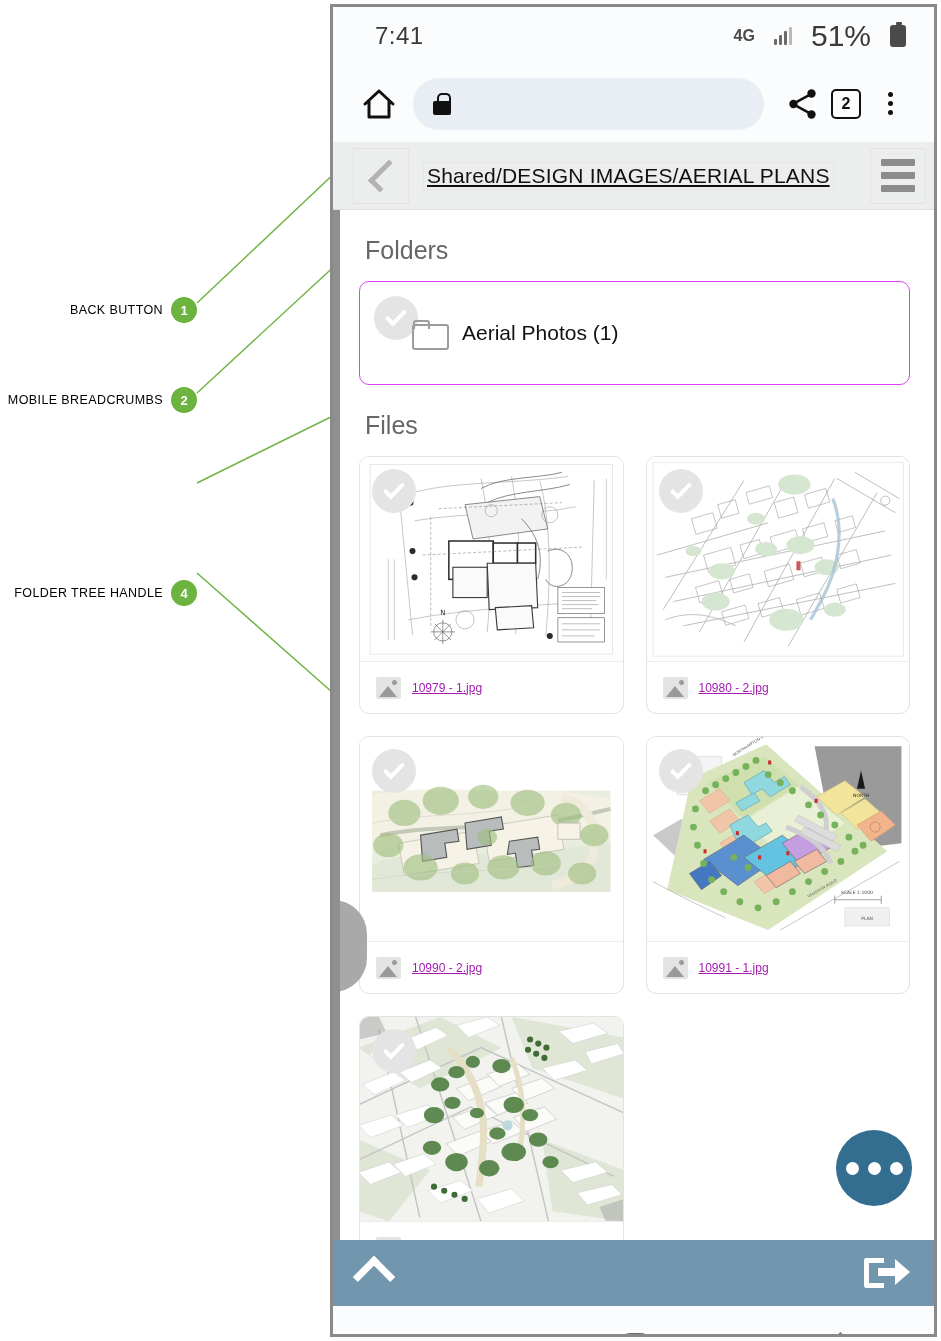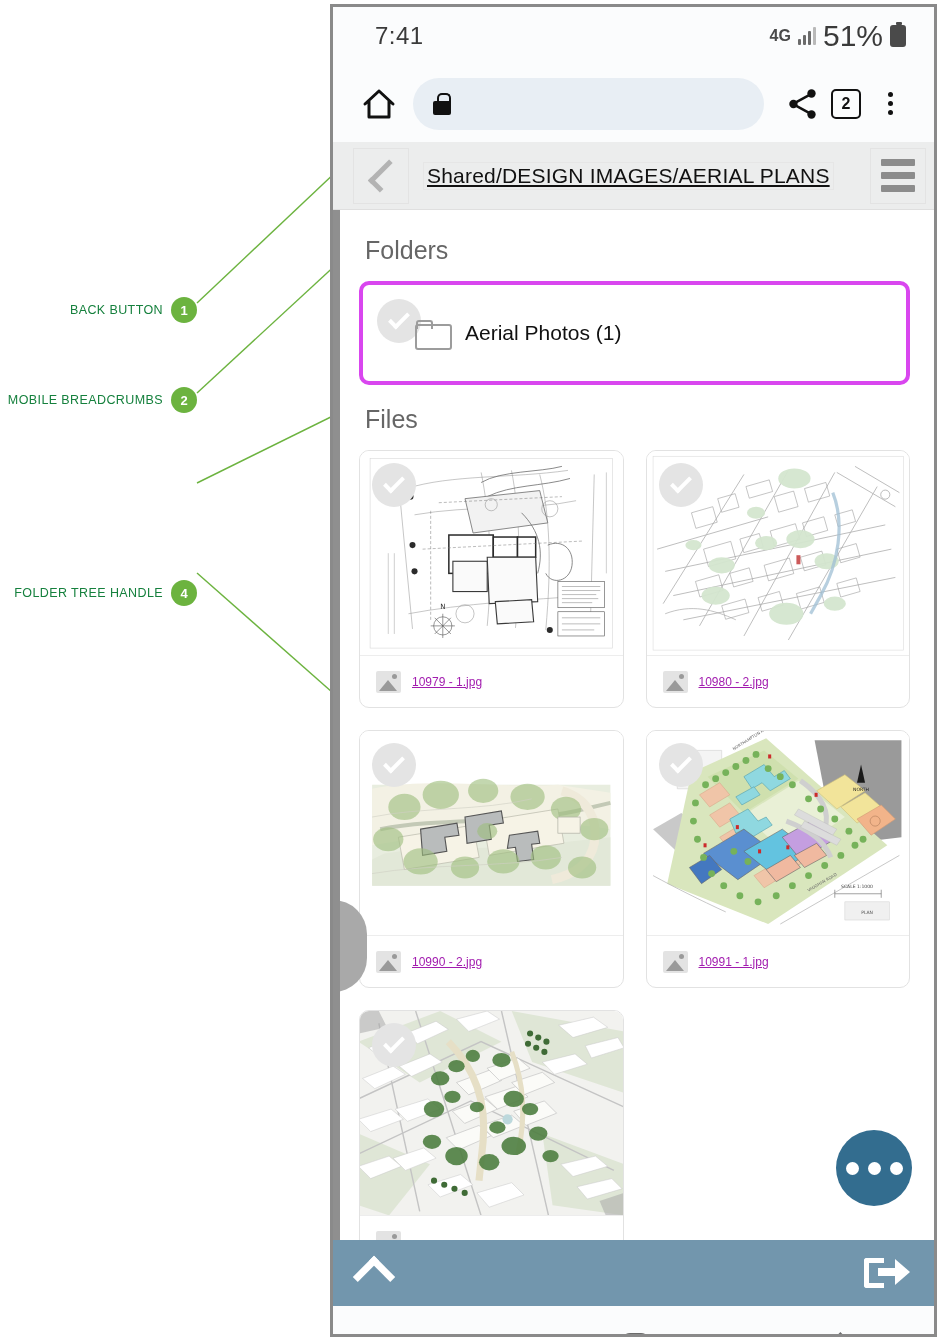--- a/index.html
+++ b/index.html
@@ -7,21 +7,21 @@
     width: 941px; height: 1341px;
     background: #ffffff;
     font-family: "Liberation Sans", sans-serif;
     overflow: hidden;
   }
   #stage { position: relative; width: 941px; height: 1341px; }
 
   
   .callout { position: absolute; display: flex; align-items: center; gap: 8px; }
   .callout-label {
-    color: #15803d; font-size: 12.5px; letter-spacing: .4px;
+    color: #000000; font-size: 12.5px; letter-spacing: .4px;
     white-space: nowrap; text-align: right;
   }
   .callout-badge {
     width: 26px; height: 26px; border-radius: 50%;
     background: #6cb33f; color: #fff;
     font-size: 13px; font-weight: 700;
     display: flex; align-items: center; justify-content: center;
     flex: 0 0 auto;
   }
   #leader-lines { position: absolute; left: 0; top: 0; width: 941px; height: 1341px; pointer-events: none; }
@@ -35,21 +35,21 @@
     overflow: hidden;
   }
 
   
   .statusbar {
     height: 58px; background: #fbfcfd;
     display: flex; align-items: center; justify-content: space-between;
     padding: 0 28px 0 42px;
   }
   .status-time { font-size: 24px; color: #3a3a3a; letter-spacing: .5px; }
-  .status-right { display: flex; align-items: center; gap: 7px; }
+  .status-right { display: flex; align-items: center; gap: 19px; }
   .net-icon { font-size: 16px; color: #4a4a4a; font-weight: 700; line-height: 1; }
   .signal-bars { display: flex; align-items: flex-end; gap: 2px; height: 18px; }
   .signal-bars i { width: 3px; background: #6b6b6b; display: block; border-radius: 1px; }
   .signal-bars i:nth-child(1){height:6px} .signal-bars i:nth-child(2){height:10px}
   .signal-bars i:nth-child(3){height:14px} .signal-bars i:nth-child(4){height:18px;background:#b9b9b9}
   .battery-pct { font-size: 30px; color: #3a3a3a; }
   .battery-ico { width: 16px; height: 22px; border: 2px solid #4a4a4a; border-radius: 3px;
                  position: relative; background: #4a4a4a; }
   .battery-ico::before { content:""; position:absolute; top:-5px; left:4px; width:6px; height:3px;
                  background:#4a4a4a; border-radius:1px; }
@@ -104,22 +104,22 @@
   }
   .hamburger i { width: 34px; height: 7px; background:#8c8c8c; border-radius:1px; display:block; }
 
   
   .content {
     position: relative; height: 1030px; background: #fff; overflow: hidden;
     padding: 22px 24px 0 26px;
   }
   .section-title { font-size: 25px; color: #666; font-weight: 400; margin: 4px 0 16px 6px; }
   .folder-card {
-    border: 4px solid #d946ef; border-radius: 10px; height: 104px;
-    position: relative; display: flex; align-items: center; margin-bottom: 20px;
+    border: 1px solid #d946ef; border-radius: 10px; height: 104px;
+    position: relative; display: flex; align-items: center; margin-bottom: 26px;
   }
   .sel-badge {
     position: absolute; width: 44px; height: 44px; border-radius: 50%;
     background: #e4e4e4; display:flex; align-items:center; justify-content:center;
   }
   .sel-badge .tick {
     width: 20px; height: 11px; border-left: 4px solid #fff; border-bottom: 4px solid #fff;
     transform: rotate(-45deg); margin-top: -5px;
   }
   .folder-card .sel-badge { left: 14px; top: 14px; }

